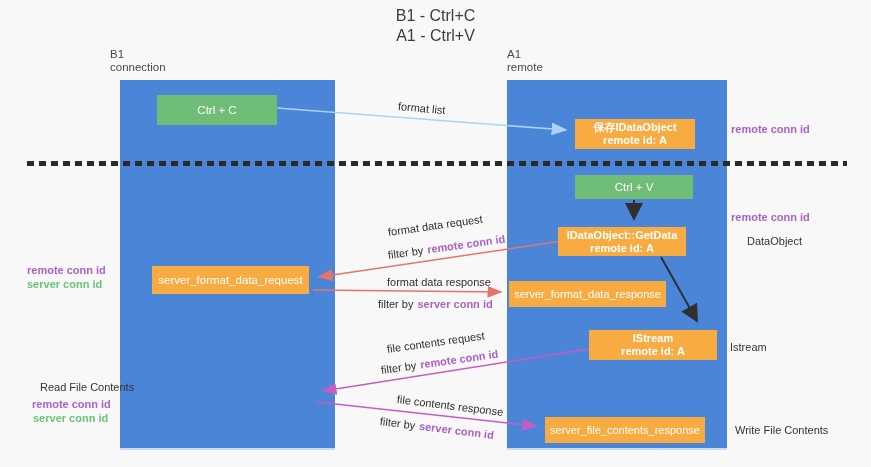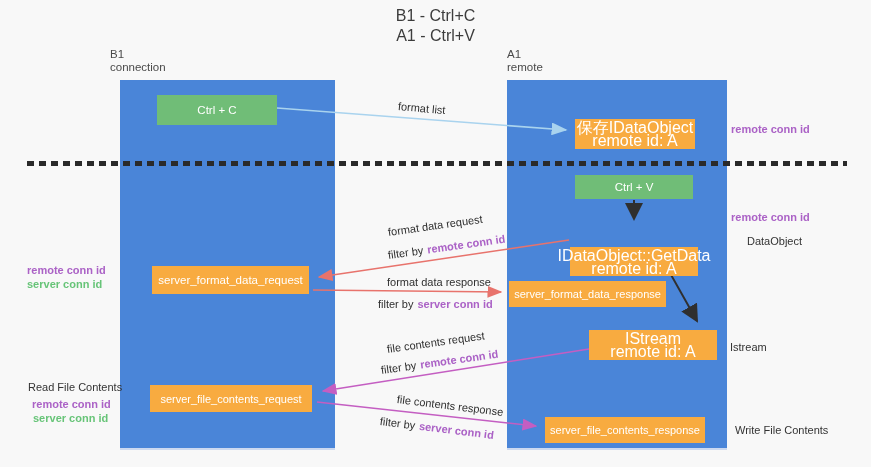--- a/index.html
+++ b/index.html
@@ -14,21 +14,21 @@
   .lifeline{position:absolute;top:80px;height:370px;background:#4a85d8;
     border-bottom:2px solid #ccd9f0;box-sizing:border-box;}
   .dashed-line{position:absolute;left:27px;top:161px;width:820px;height:5px;
     background:repeating-linear-gradient(to right,#2a2a2a 0 7px,transparent 7px 12px);}
   .node{position:absolute;display:flex;flex-direction:column;align-items:center;
     justify-content:center;color:#fff;text-align:center;box-sizing:border-box;}
   .green{background:#70bd77;}
   .orange{background:#f8ab40;}
   .fs115{font-size:11.5px;}
   .fs11{font-size:11px;}
-  .two-line{font-size:16px;line-height:13px;}
+  .two-line{font-size:11px;line-height:13px;font-weight:bold;}
   .elabel{position:absolute;font-size:11px;color:#2f2f2f;white-space:nowrap;
     transform-origin:left center;}
   .rot-dn5{transform:rotate(5deg);}
   .rot-up8{transform:rotate(-8deg);}
   .rot-dn7{transform:rotate(7deg);}
   .purple{color:#ab62c6;font-weight:bold;}
   .greentxt{color:#67c478;font-weight:bold;}
   .darktxt{color:#333;}
   .fprefix{margin-right:4px;}
   .ann{position:absolute;font-size:11px;white-space:nowrap;}
@@ -88,41 +88,38 @@
 
   <div class="node orange two-line" style="left:575px;top:119px;width:120px;height:30px;">
     <div>保存IDataObject</div>
     <div>remote id: A</div>
   </div>
 
   <div class="node green fs115" style="left:575px;top:175px;width:118px;height:24px;">
     <div>Ctrl + V</div>
   </div>
 
-  <div class="node orange two-line" style="left:570px;top:227px;width:128px;height:29px;margin-top:20px;">
+  <div class="node orange two-line" style="left:558px;top:227px;width:128px;height:29px;">
     <div>IDataObject::GetData</div>
     <div>remote id: A</div>
   </div>
 
   <div class="node orange fs115" style="left:152px;top:266px;width:157px;height:28px;">
     <div>server_format_data_request</div>
   </div>
 
   <div class="node orange fs11" style="left:509px;top:281px;width:157px;height:26px;">
     <div>server_format_data_response</div>
   </div>
 
   <div class="node orange two-line" style="left:589px;top:330px;width:128px;height:30px;">
     <div>IStream</div>
     <div>remote id: A</div>
   </div>
 
-  <div class="node orange fs11" style="left:150px;top:385px;width:162px;height:27px;">
-    <div>server_file_contents_request</div>
-  </div>
 
   <div class="node orange fs11" style="left:545px;top:417px;width:160px;height:26px;">
     <div>server_file_contents_response</div>
   </div>
 
   <div class="elabel rot-dn5" style="left:398px;top:100px;">format list</div>
 
   <div class="elabel rot-up8" style="left:388px;top:226px;">format data request</div>
   <div class="elabel rot-up8" style="left:388px;top:249px;">
     <span class="fprefix">filter by</span><span class="purple">remote conn id</span>
@@ -144,17 +141,17 @@
   </div>
 
   <div class="ann purple" style="left:731px;top:123px;">remote conn id</div>
   <div class="ann purple" style="left:731px;top:211px;">remote conn id</div>
   <div class="ann darktxt" style="left:731px;top:235px;padding-left:16px;">DataObject</div>
   <div class="ann darktxt" style="left:730px;top:341px;">Istream</div>
   <div class="ann darktxt" style="left:735px;top:424px;">Write File Contents</div>
 
   <div class="ann purple" style="left:27px;top:264px;">remote conn id</div>
   <div class="ann greentxt" style="left:27px;top:278px;">server conn id</div>
-  <div class="ann darktxt" style="left:28px;top:381px;">Read File Contents</div>
+  <div class="ann darktxt" style="left:40px;top:381px;">Read File Contents</div>
   <div class="ann purple" style="left:32px;top:398px;">remote conn id</div>
   <div class="ann greentxt" style="left:33px;top:412px;">server conn id</div>
 
 </div>
 
 </body></html>

